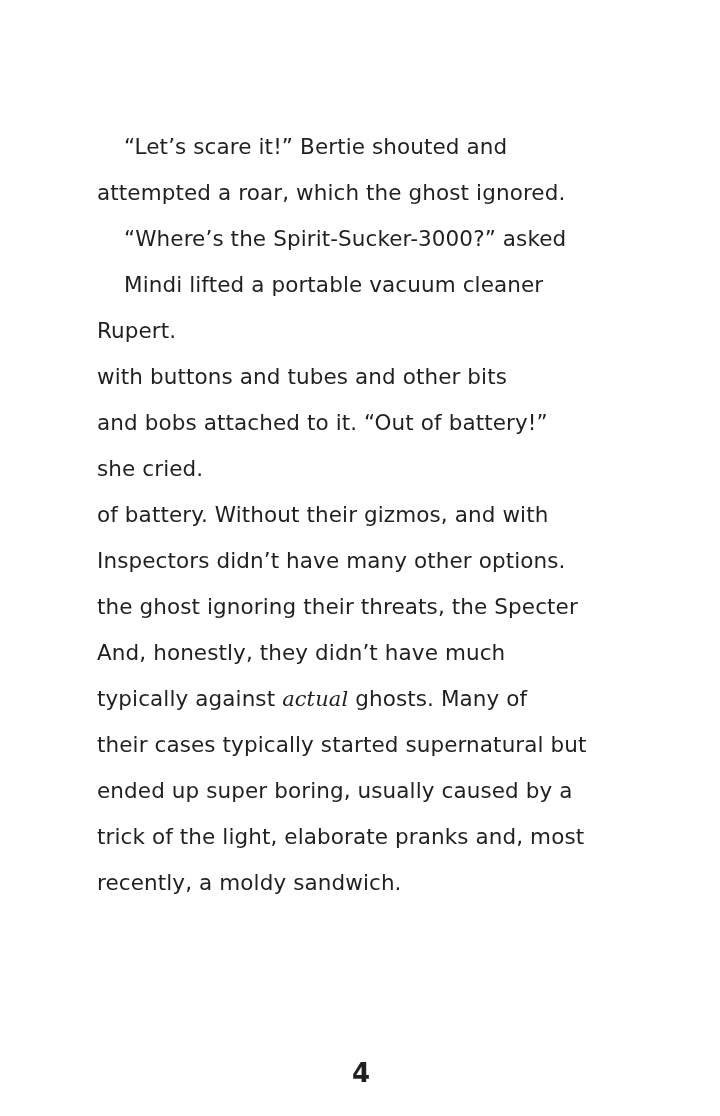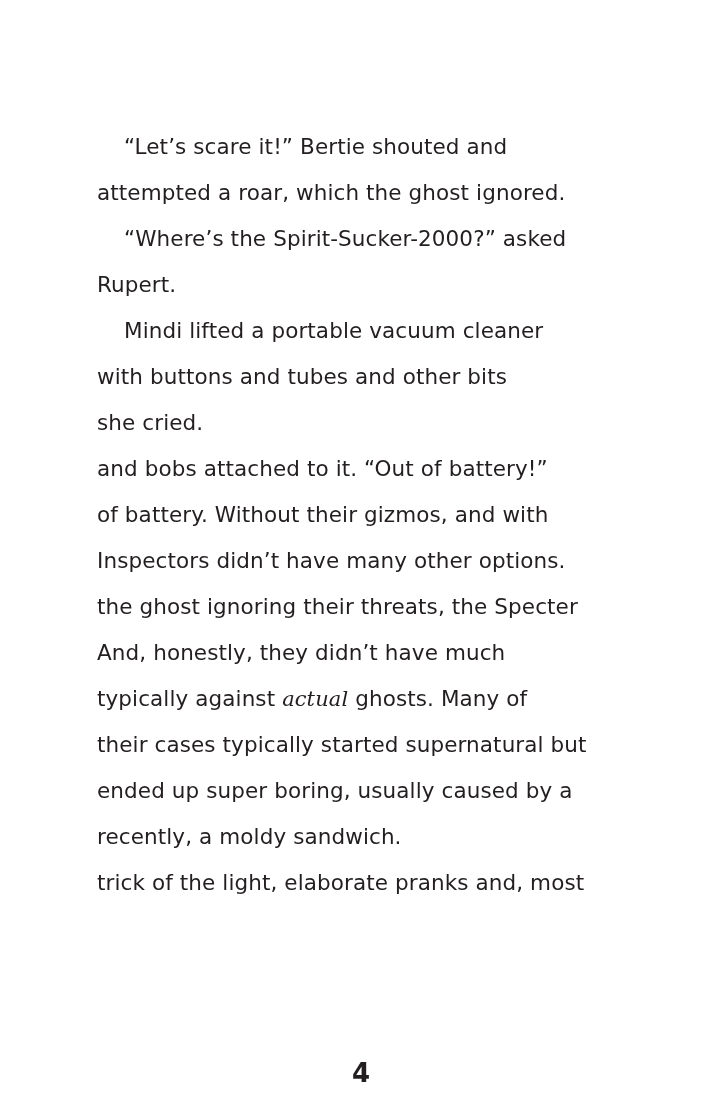--- a/index.html
+++ b/index.html
@@ -53,31 +53,31 @@
       color: #231f20;
     }
   </style>
 </head>
 <body>
 
 <div class="page">
   <div class="text-body">
     <div class="line indent">“Let’s scare it!” Bertie shouted and</div>
     <div class="line">attempted a roar, which the ghost ignored.</div>
-    <div class="line indent">“Where’s the Spirit-Sucker-2000?” asked</div>
+    <div class="line indent">“Where’s the Spirit-Sucker-3000?” asked</div>
+    <div class="line indent">Mindi lifted a portable vacuum cleaner</div>
     <div class="line">Rupert.</div>
-    <div class="line indent">Mindi lifted a portable vacuum cleaner</div>
     <div class="line">with buttons and tubes and other bits</div>
+    <div class="line">and bobs attached to it. “Out of battery!”</div>
     <div class="line">she cried.</div>
-    <div class="line">and bobs attached to it. “Out of battery!”</div>
     <div class="line">of battery. Without their gizmos, and with</div>
     <div class="line">Inspectors didn’t have many other options.</div>
     <div class="line">the ghost ignoring their threats, the Specter</div>
     <div class="line">And, honestly, they didn’t have much</div>
     <div class="line"><span>typically against </span><span class="em">actual</span><span> ghosts. Many of</span></div>
     <div class="line">their cases typically started supernatural but</div>
     <div class="line">ended up super boring, usually caused by a</div>
+    <div class="line">trick of the light, elaborate pranks and, most</div>
     <div class="line">recently, a moldy sandwich.</div>
-    <div class="line">trick of the light, elaborate pranks and, most</div>
   </div>
 
   <div class="page-number">4</div>
 </div>
 
 </body></html>

